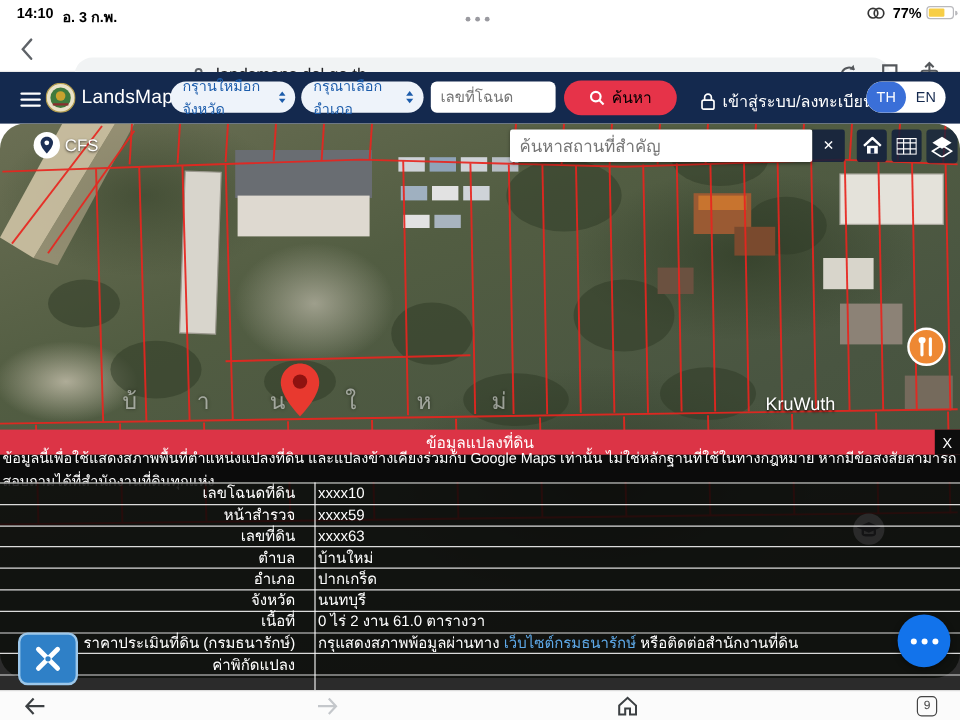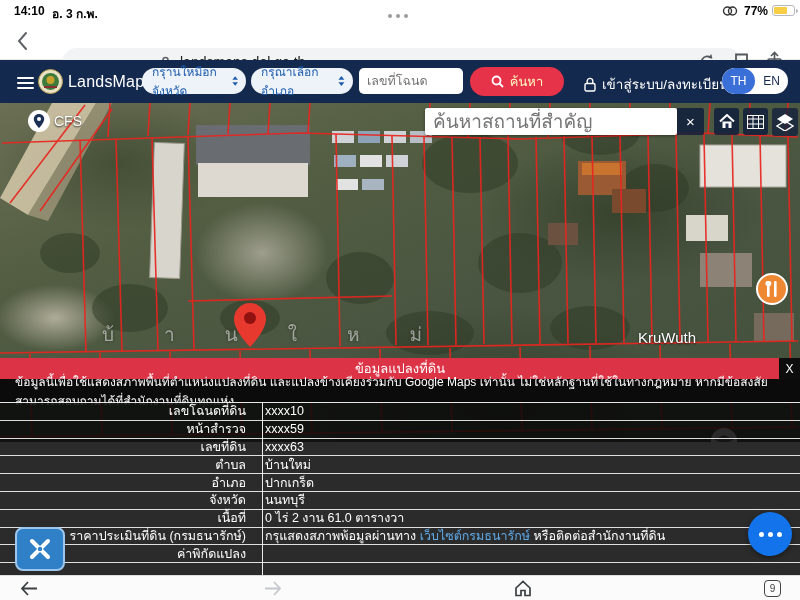--- a/index.html
+++ b/index.html
@@ -21,48 +21,48 @@
   .url-text{color:#202124;font-size:14px;}
 
   
   .siteheader{left:0;top:60px;width:800px;height:43px;background:#14294e;}
   .hamburger div{width:17px;height:2px;background:#fff;margin:3px 0;border-radius:1px;}
   .brand{color:#fff;font-size:16px;letter-spacing:.2px;}
   .dd{background:#eef3fa;border-radius:13px;height:26px;color:#1c5cab;font-size:12px;
       display:flex;align-items:center;justify-content:space-between;padding:0 8px 0 10px;}
   .deed-input{height:26px;border:none;border-radius:5px;padding:0 8px;font-size:12.5px;width:104px;
       font-family:"Liberation Sans","DejaVu Sans",sans-serif;}
-  .search-btn{height:29px;background:#e63349;border:none;border-radius:15px;color:#fef9c3;font-size:13px;
+  .search-btn{height:29px;background:#e63349;border:none;border-radius:15px;color:#000000;font-size:13px;
       display:flex;align-items:center;justify-content:center;gap:6px;width:94px;}
   .login{color:#fff;font-size:13.5px;display:flex;align-items:center;gap:6px;}
   .langpill{width:66px;height:26px;background:#fff;border-radius:13px;overflow:hidden;display:flex;font-size:12px;}
   .langpill .th{flex:1;background:#3a6fd8;color:#fff;display:flex;align-items:center;justify-content:center;border-radius:13px;}
   .langpill .en{flex:1;color:#14294e;display:flex;align-items:center;justify-content:center;}
 
   
-  .map{left:0;top:103px;width:800px;height:339px;overflow:hidden;background:
+  .map{left:0;top:103px;width:800px;height:462px;overflow:hidden;background:
     radial-gradient(ellipse 95px 72px at 262px 150px, rgba(184,181,165,.75) 0%, rgba(184,181,165,0) 70%),
     radial-gradient(ellipse 85px 48px at 55px 215px, rgba(198,192,173,.8) 0%, rgba(198,192,173,0) 70%),
     radial-gradient(ellipse 190px 95px at 620px 110px, rgba(52,64,42,.85) 0%, rgba(52,64,42,0) 75%),
     radial-gradient(ellipse 240px 130px at 500px 300px, rgba(50,61,41,.8) 0%, rgba(50,61,41,0) 75%),
     radial-gradient(ellipse 160px 90px at 120px 60px, rgba(58,70,46,.7) 0%, rgba(58,70,46,0) 75%),
-    linear-gradient(160deg,#6b6f54 0%,#525d42 30%,#495541 60%,#42503a 100%);}
-  .map-search{width:252px;height:27px;border:none;border-radius:2px;padding:0 8px;font-size:19px;
+    linear-gradient(160deg,#6b6f54 0%,#525d42 30%,#495541 60%,#42503a 100%); border-radius: 21px;}
+  .map-search{width:252px;height:27px;border:none;border-radius:2px;padding:0 8px;font-size:14px;
       font-family:"Liberation Sans","DejaVu Sans",sans-serif;box-shadow:0 1px 3px rgba(0,0,0,.4);}
   .nav-sq{background:rgba(18,32,60,.88);border-radius:3px;display:flex;align-items:center;justify-content:center;color:#fff;}
   .shadowtext{text-shadow:0 1px 2px rgba(0,0,0,.8);}
   .watermark{color:rgba(255,255,255,.52);font-size:19px;letter-spacing:50px;text-shadow:0 0 3px rgba(0,0,0,.45);white-space:nowrap;}
 
   
   .banner{left:0;top:358px;width:800px;height:21px;background:#dc3446;color:#fff;font-size:13px;
       display:flex;align-items:center;justify-content:center;}
   .banner-x{left:779px;top:358px;width:21px;height:21px;background:#0d0d0d;color:#fff;font-size:12px;
       display:flex;align-items:center;justify-content:center;}
   .disclaimer{left:0;top:379px;width:800px;height:23px;background:#0b0b0b;color:#fff;font-size:12px;
-      display:flex;align-items:center;padding-left:15px;}
+      display:flex;align-items:center;padding-left:2px;}
   .ptable{left:0;top:402px;width:800px;height:173px;background:rgba(8,8,8,.86);overflow:hidden;border-top:1px solid rgba(255,255,255,.9);}
   .prow{display:flex;height:17.8px;border-bottom:1px solid rgba(255,255,255,.85);color:#fff;font-size:12.5px;align-items:center;}
   .plabel{width:254px;text-align:right;padding-right:8px;flex:none;}
   .pvalue{padding-left:11px;flex:1;white-space:nowrap;}
   .vline{left:262px;top:402px;width:1px;height:173px;background:rgba(255,255,255,.9);}
   .bluelink{color:#5ea9e8;}
 
   
   .fab{left:748px;top:512px;width:44px;height:44px;border-radius:50%;background:#1273eb;
       display:flex;align-items:center;justify-content:center;box-shadow:0 2px 5px rgba(0,0,0,.4);}

